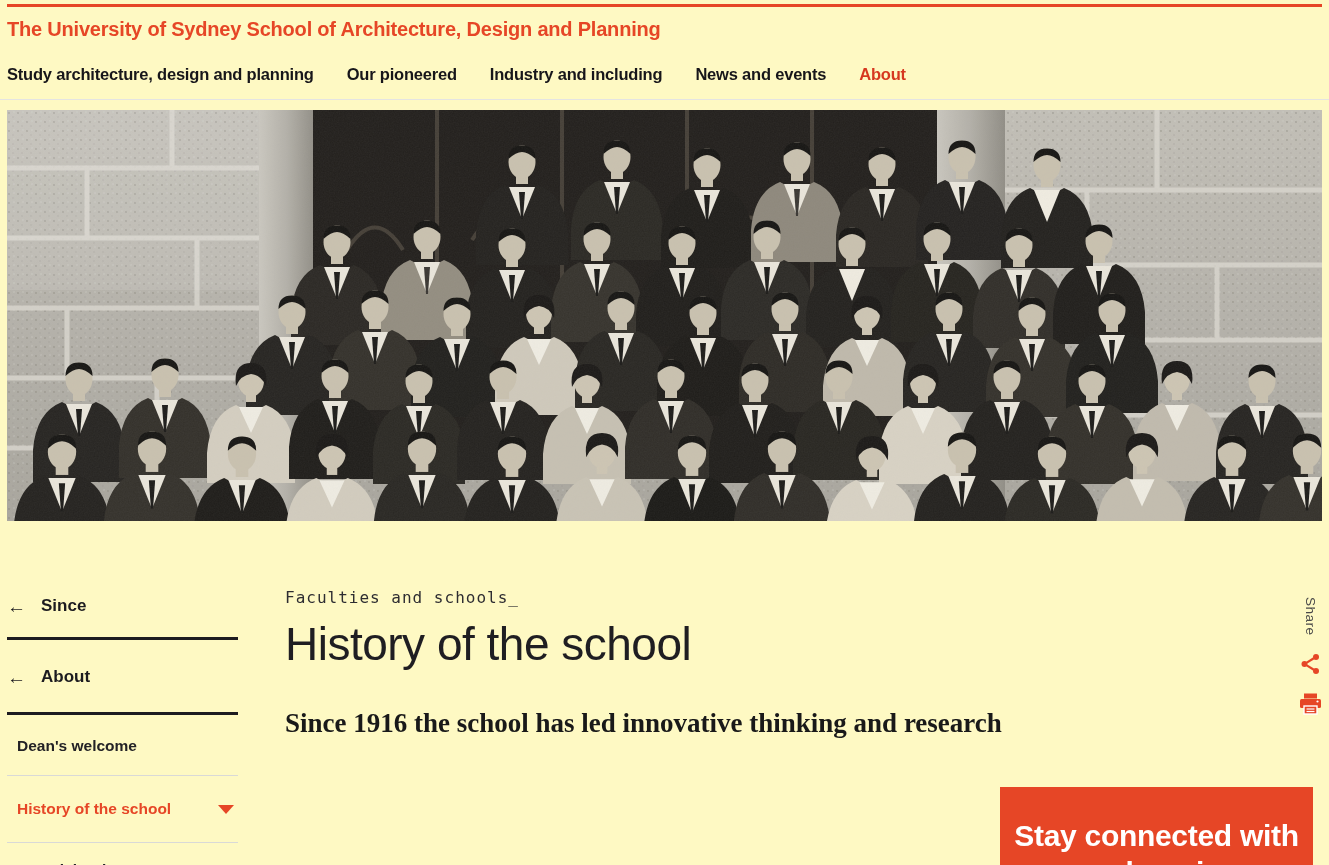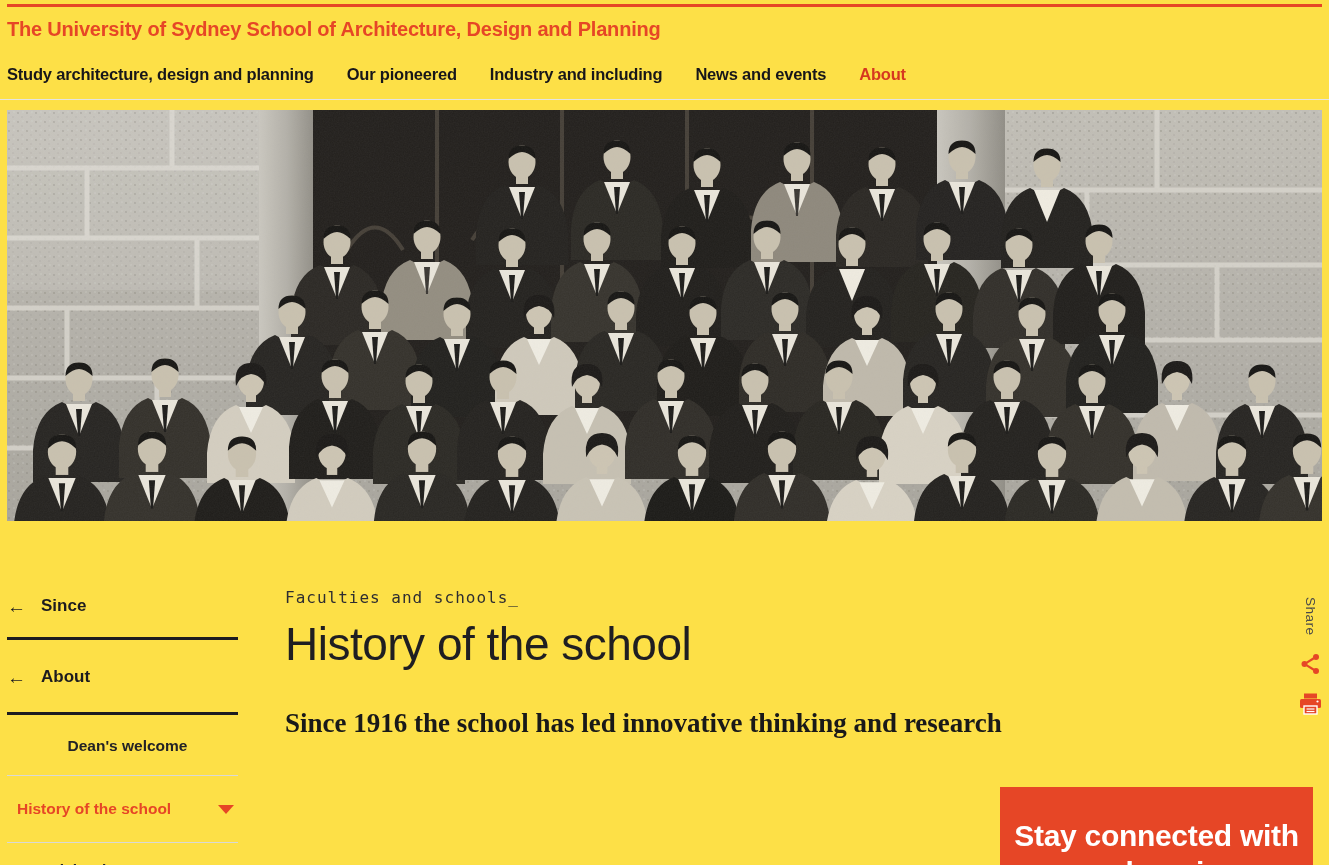--- a/index.html
+++ b/index.html
@@ -1,18 +1,18 @@
 <!DOCTYPE html>
 <html><head>
 <meta charset="utf-8">
 <style>
   * { margin:0; padding:0; box-sizing:border-box; }
   html,body { background:#fff; }
   body { font-family:"Liberation Sans", sans-serif; }
-  .page { position:relative; width:1329px; height:865px; background:#fde047; overflow:hidden; }
+  .page { position:relative; width:1329px; height:865px; background:#fef9c3; overflow:hidden; }
 
   
   .top-rule { position:absolute; top:4px; left:7px; width:1315px; height:3px; background:#e64626; }
   .site-title { position:absolute; top:18px; left:7px; font-size:20px; font-weight:700; color:#e64626; letter-spacing:-0.2px; }
   .main-nav { position:absolute; top:65px; left:7px; display:flex; gap:33px;align-items:flex-end; }
   .main-nav .nav-item { font-size:16.5px; font-weight:700; color:#17161a; letter-spacing:-0.2px; cursor:pointer; white-space:nowrap; }
   .main-nav .nav-item.active { color:#d6381f; }
   .nav-underline { position:absolute; top:99px; left:0; width:1329px; height:1px; background:#e4e4e2; }
 
   
@@ -20,21 +20,21 @@
   .hero svg { display:block; }
 
   
   .sidebar { position:absolute; left:7px; top:590px; width:231px; color:#1c1b1f; }
   .back-link { display:flex; align-items:center; gap:15px; font-size:17px; font-weight:700; color:#1c1b1f; cursor:pointer; }
   .back-link .arrow { font-size:19px; font-weight:400; line-height:1; }
   .bl-home { margin:6px 0 21px 0; }
   .divider-thick { height:3px; background:#1d1c20; }
   .bl-about { margin:27px 0 25px 0; }
   .side-item { font-size:15.5px; font-weight:700; color:#232226; cursor:pointer; }
-  .item-deans { margin:22px 0 20px 10px;text-align:center; }
+  .item-deans { margin:22px 0 20px 10px; }
   .divider-thin { height:1px; background:#d9d9d7; }
   .item-history { margin:24px 0 24px 10px; color:#e64626; display:flex; align-items:center; justify-content:space-between; padding-right:4px; }
   .tri-down { width:0; height:0; border-left:8px solid transparent; border-right:8px solid transparent; border-top:9px solid #e64626; }
   .item-celebrating { margin:18px 0 0 33px; }
 
   
   .article { position:absolute; left:285px; top:588px; width:790px; }
   .eyebrow { font-family:"DejaVu Sans Mono", monospace; font-size:16px; letter-spacing:1px; color:#2e2d31; }
   .page-title { margin-top:13px; font-size:46px; font-weight:400; letter-spacing:-0.5px; color:#1f1e22; line-height:1.08; }
   .subtitle { margin-top:38px; font-family:"Liberation Serif", serif; font-size:27px; font-weight:700; color:#191919; white-space:nowrap; }

